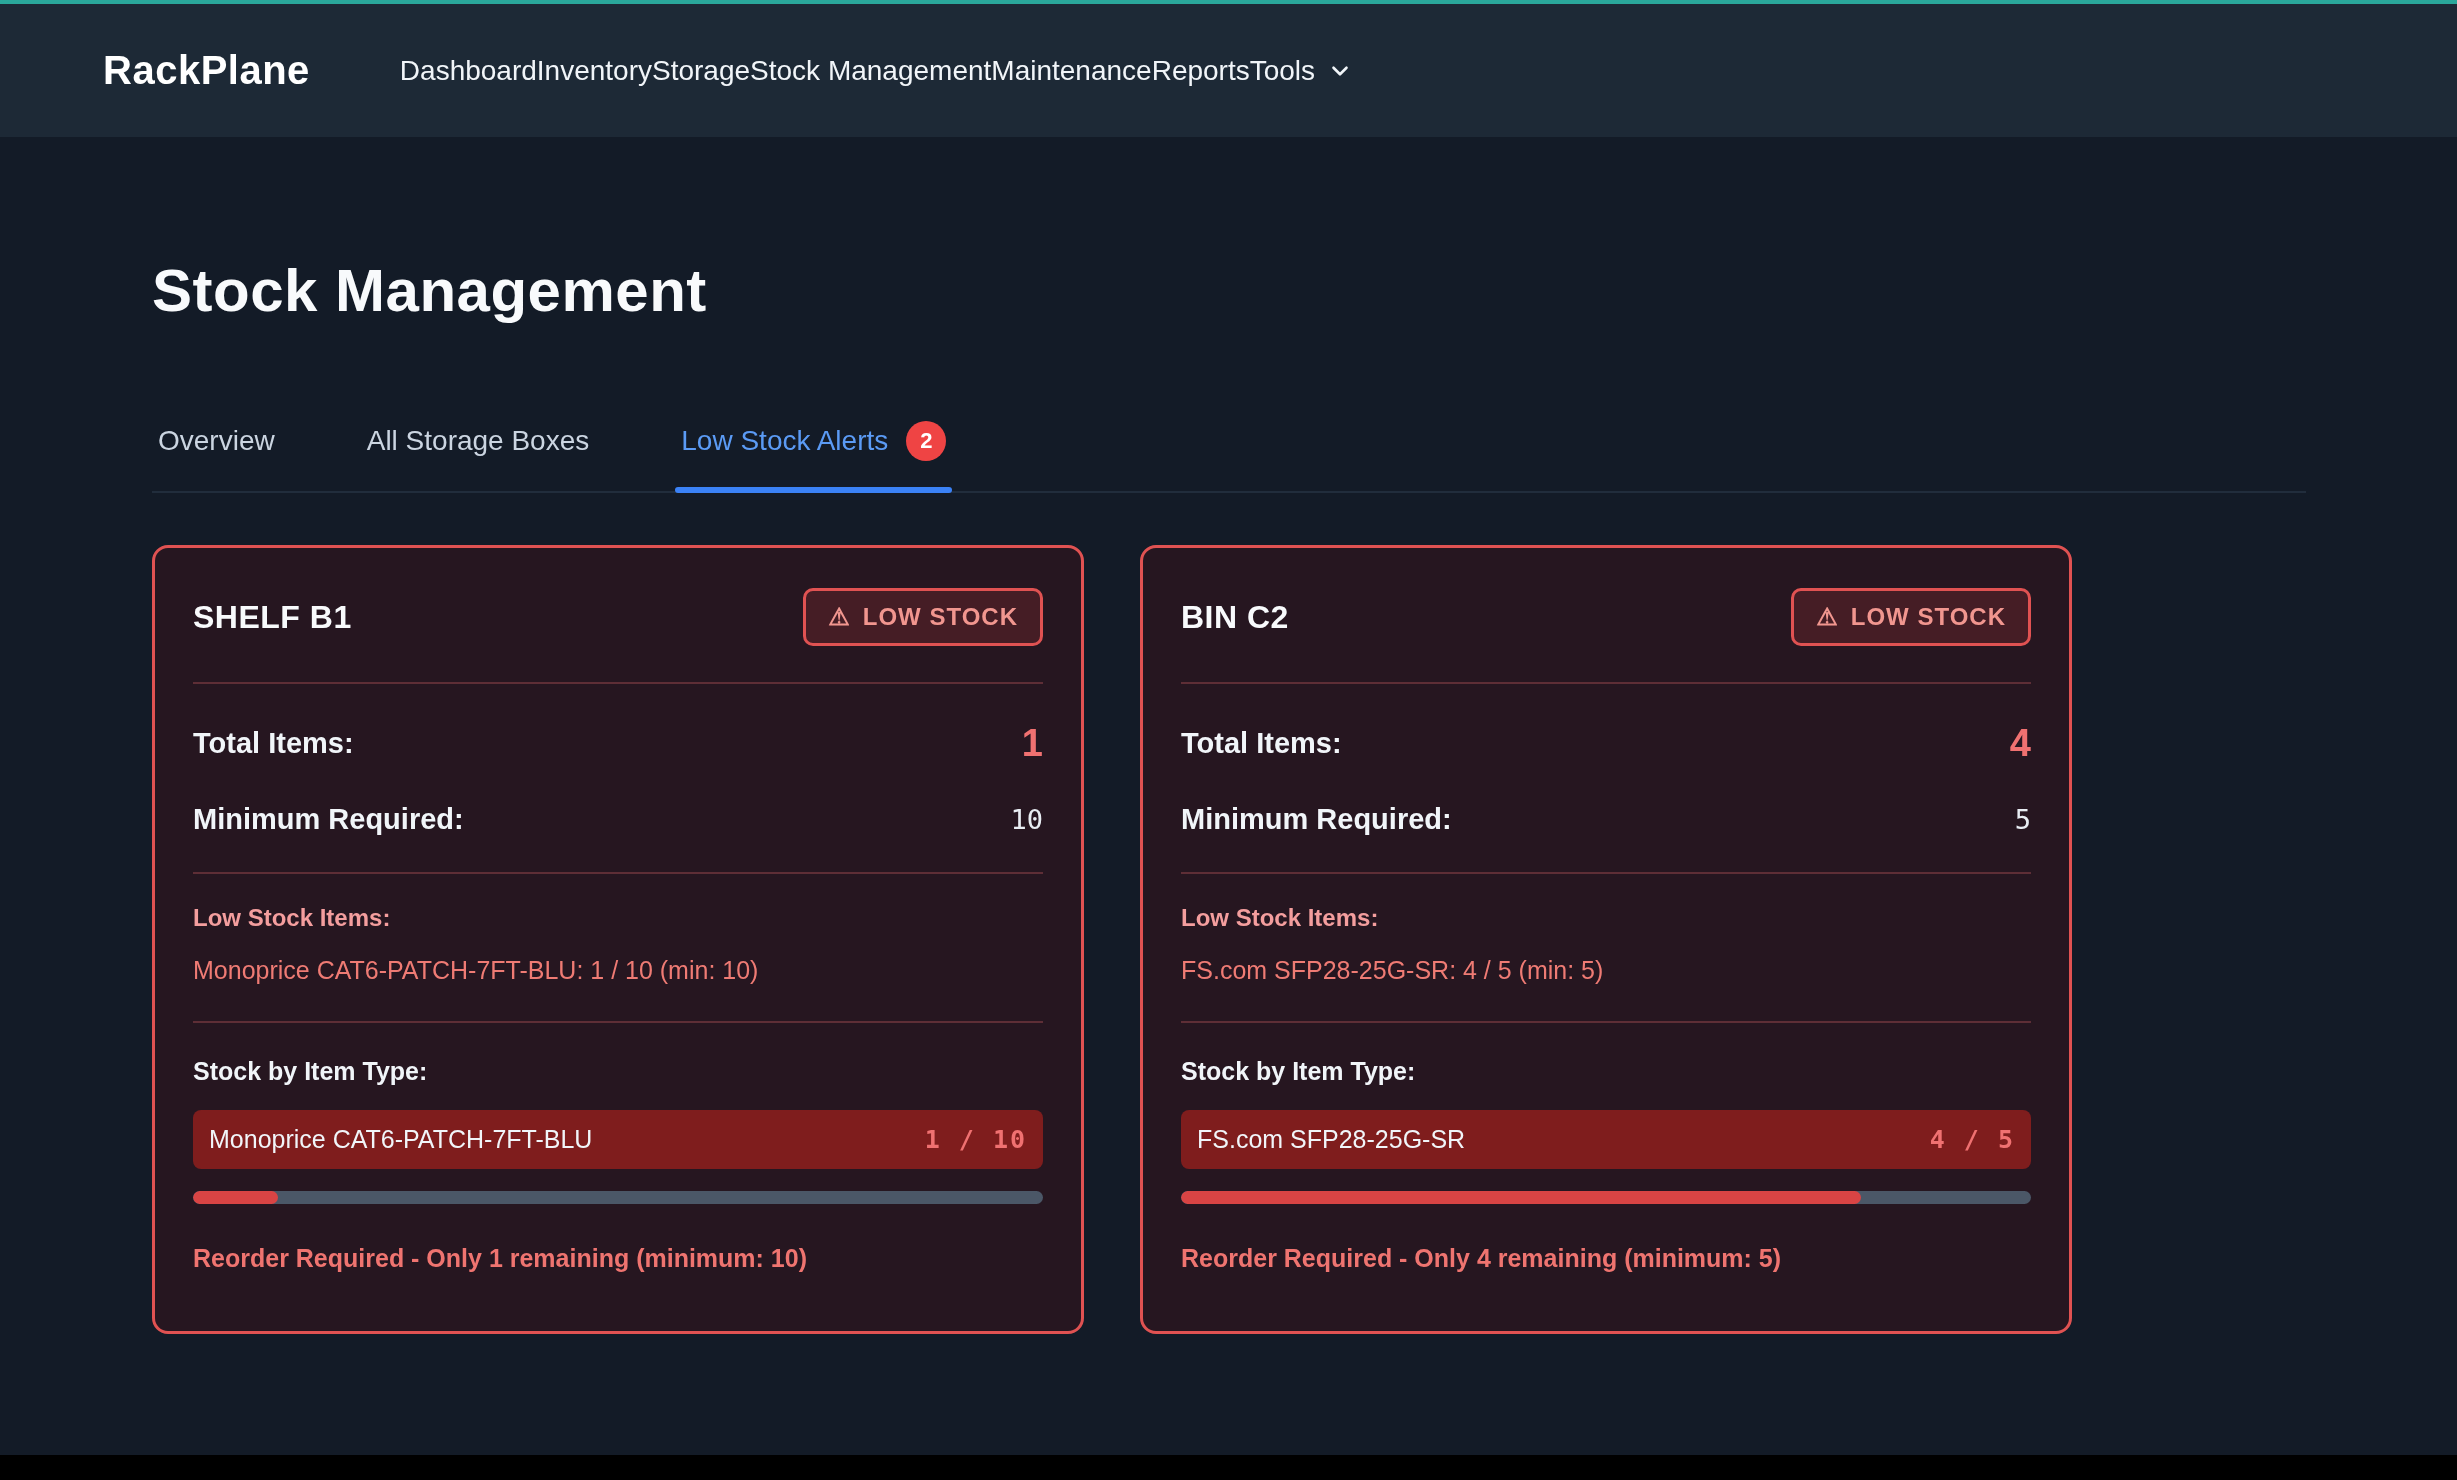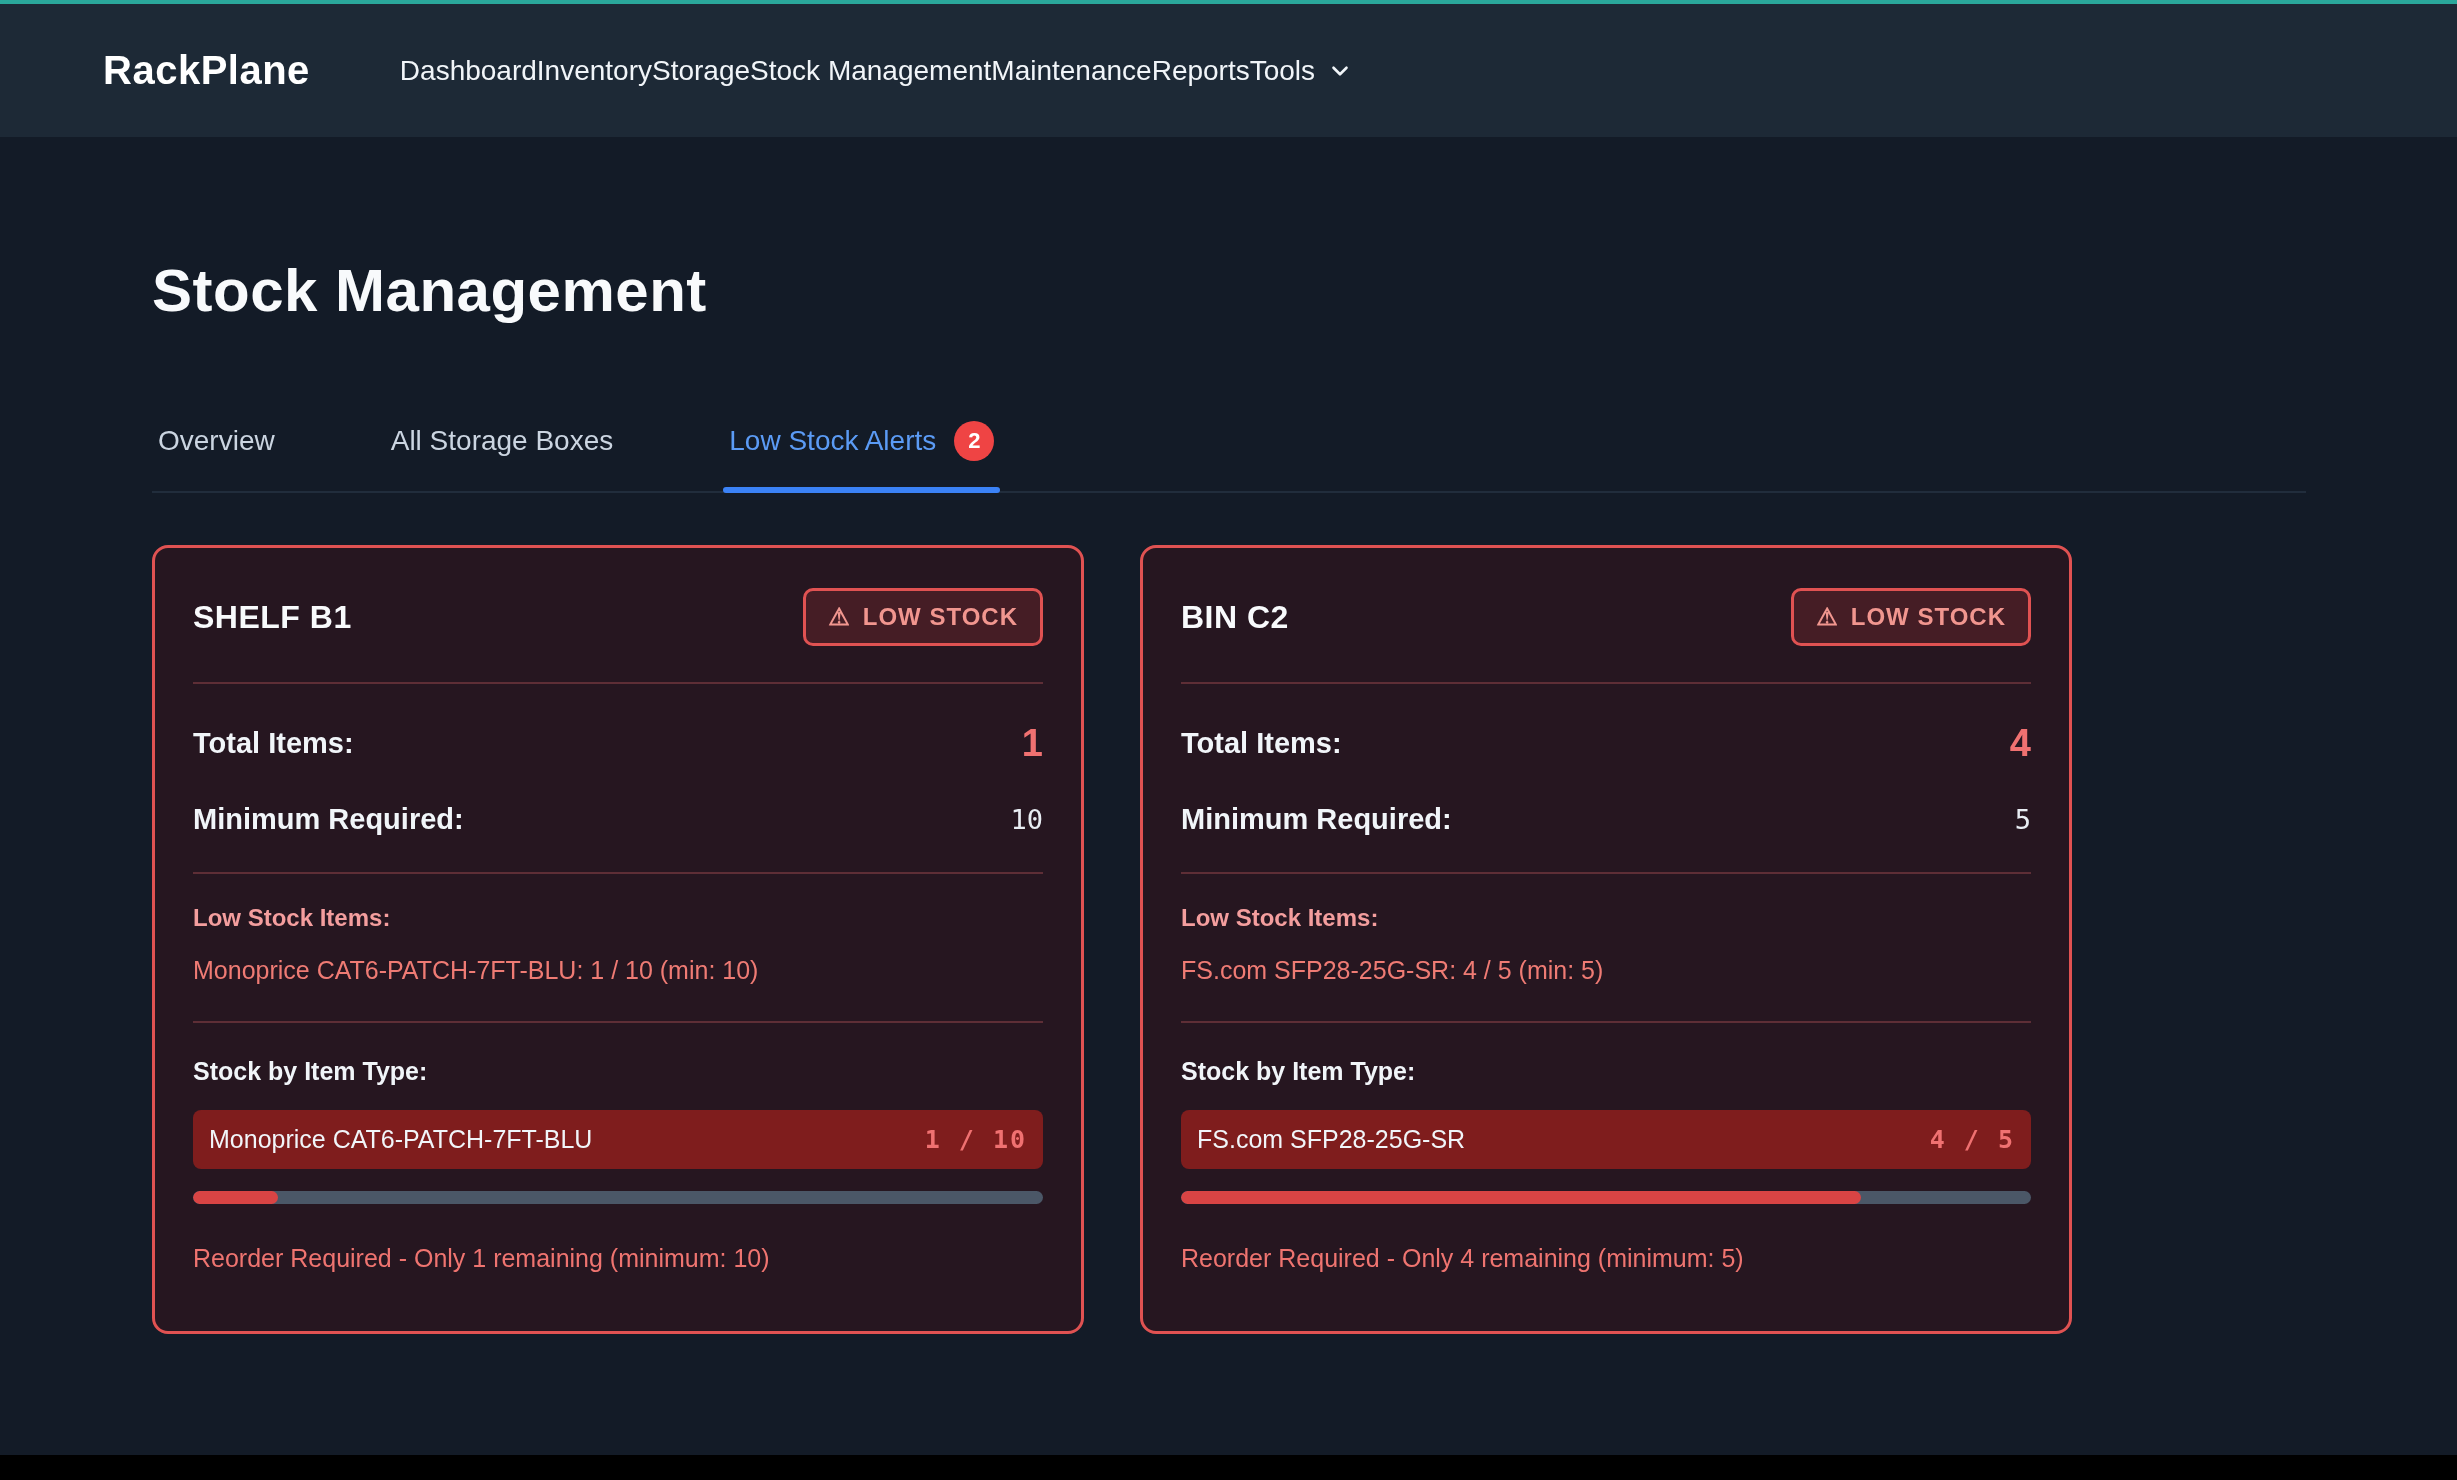--- a/index.html
+++ b/index.html
@@ -31,21 +31,21 @@
   .chev{ width:26px; height:26px; display:inline-block; }
 
   
   .content{ padding:0 152px; }
   h1.page-title{
     margin-top:119px; font-size:60px; font-weight:700; color:#f8fafc;
     letter-spacing:0.5px;
   }
 
   .tabs{
-    margin-top:96px; display:flex; align-items:center; gap:104px;
+    margin-top:96px; display:flex; align-items:center; gap:80px;
     border-bottom:2px solid #212d3c; width:100%;
   }
   .tab{
     font-size:28px; color:#cbd5e1; padding:0 6px 30px 6px; cursor:pointer;
     position:relative; display:flex; align-items:center; gap:18px;
   }
   .tab.active{ color:#5b9bf5; font-weight:500; }
   .tab.active::after{
     content:""; position:absolute; left:0; right:0; bottom:-2px; height:6px;
     background:#3b82f6; border-radius:3px;
@@ -96,21 +96,21 @@
   .item-name{ font-size:25px; color:#f1f5f9; }
   .item-count{
     font-size:25px; font-weight:700; color:#f07171;
     font-family:"DejaVu Sans Mono", monospace; letter-spacing:2px;
   }
   .progress{
     margin-top:22px; height:13px; background:#4b5767; border-radius:7px;
     overflow:hidden; width:100%;
   }
   .progress-fill{ height:100%; background:#d94444; border-radius:7px; }
-  .reorder{ margin-top:40px; font-size:25px; font-weight:400; color:#ef7470; }
+  .reorder{ margin-top:40px; font-size:25px; font-weight:700; color:#ef7470; }
 
   .bottom-bar{
     position:absolute; left:0; bottom:0; width:100%; height:26px; background:#000000;
   }
 </style>
 </head>
 <body>
 
 <div class="screen">
 

